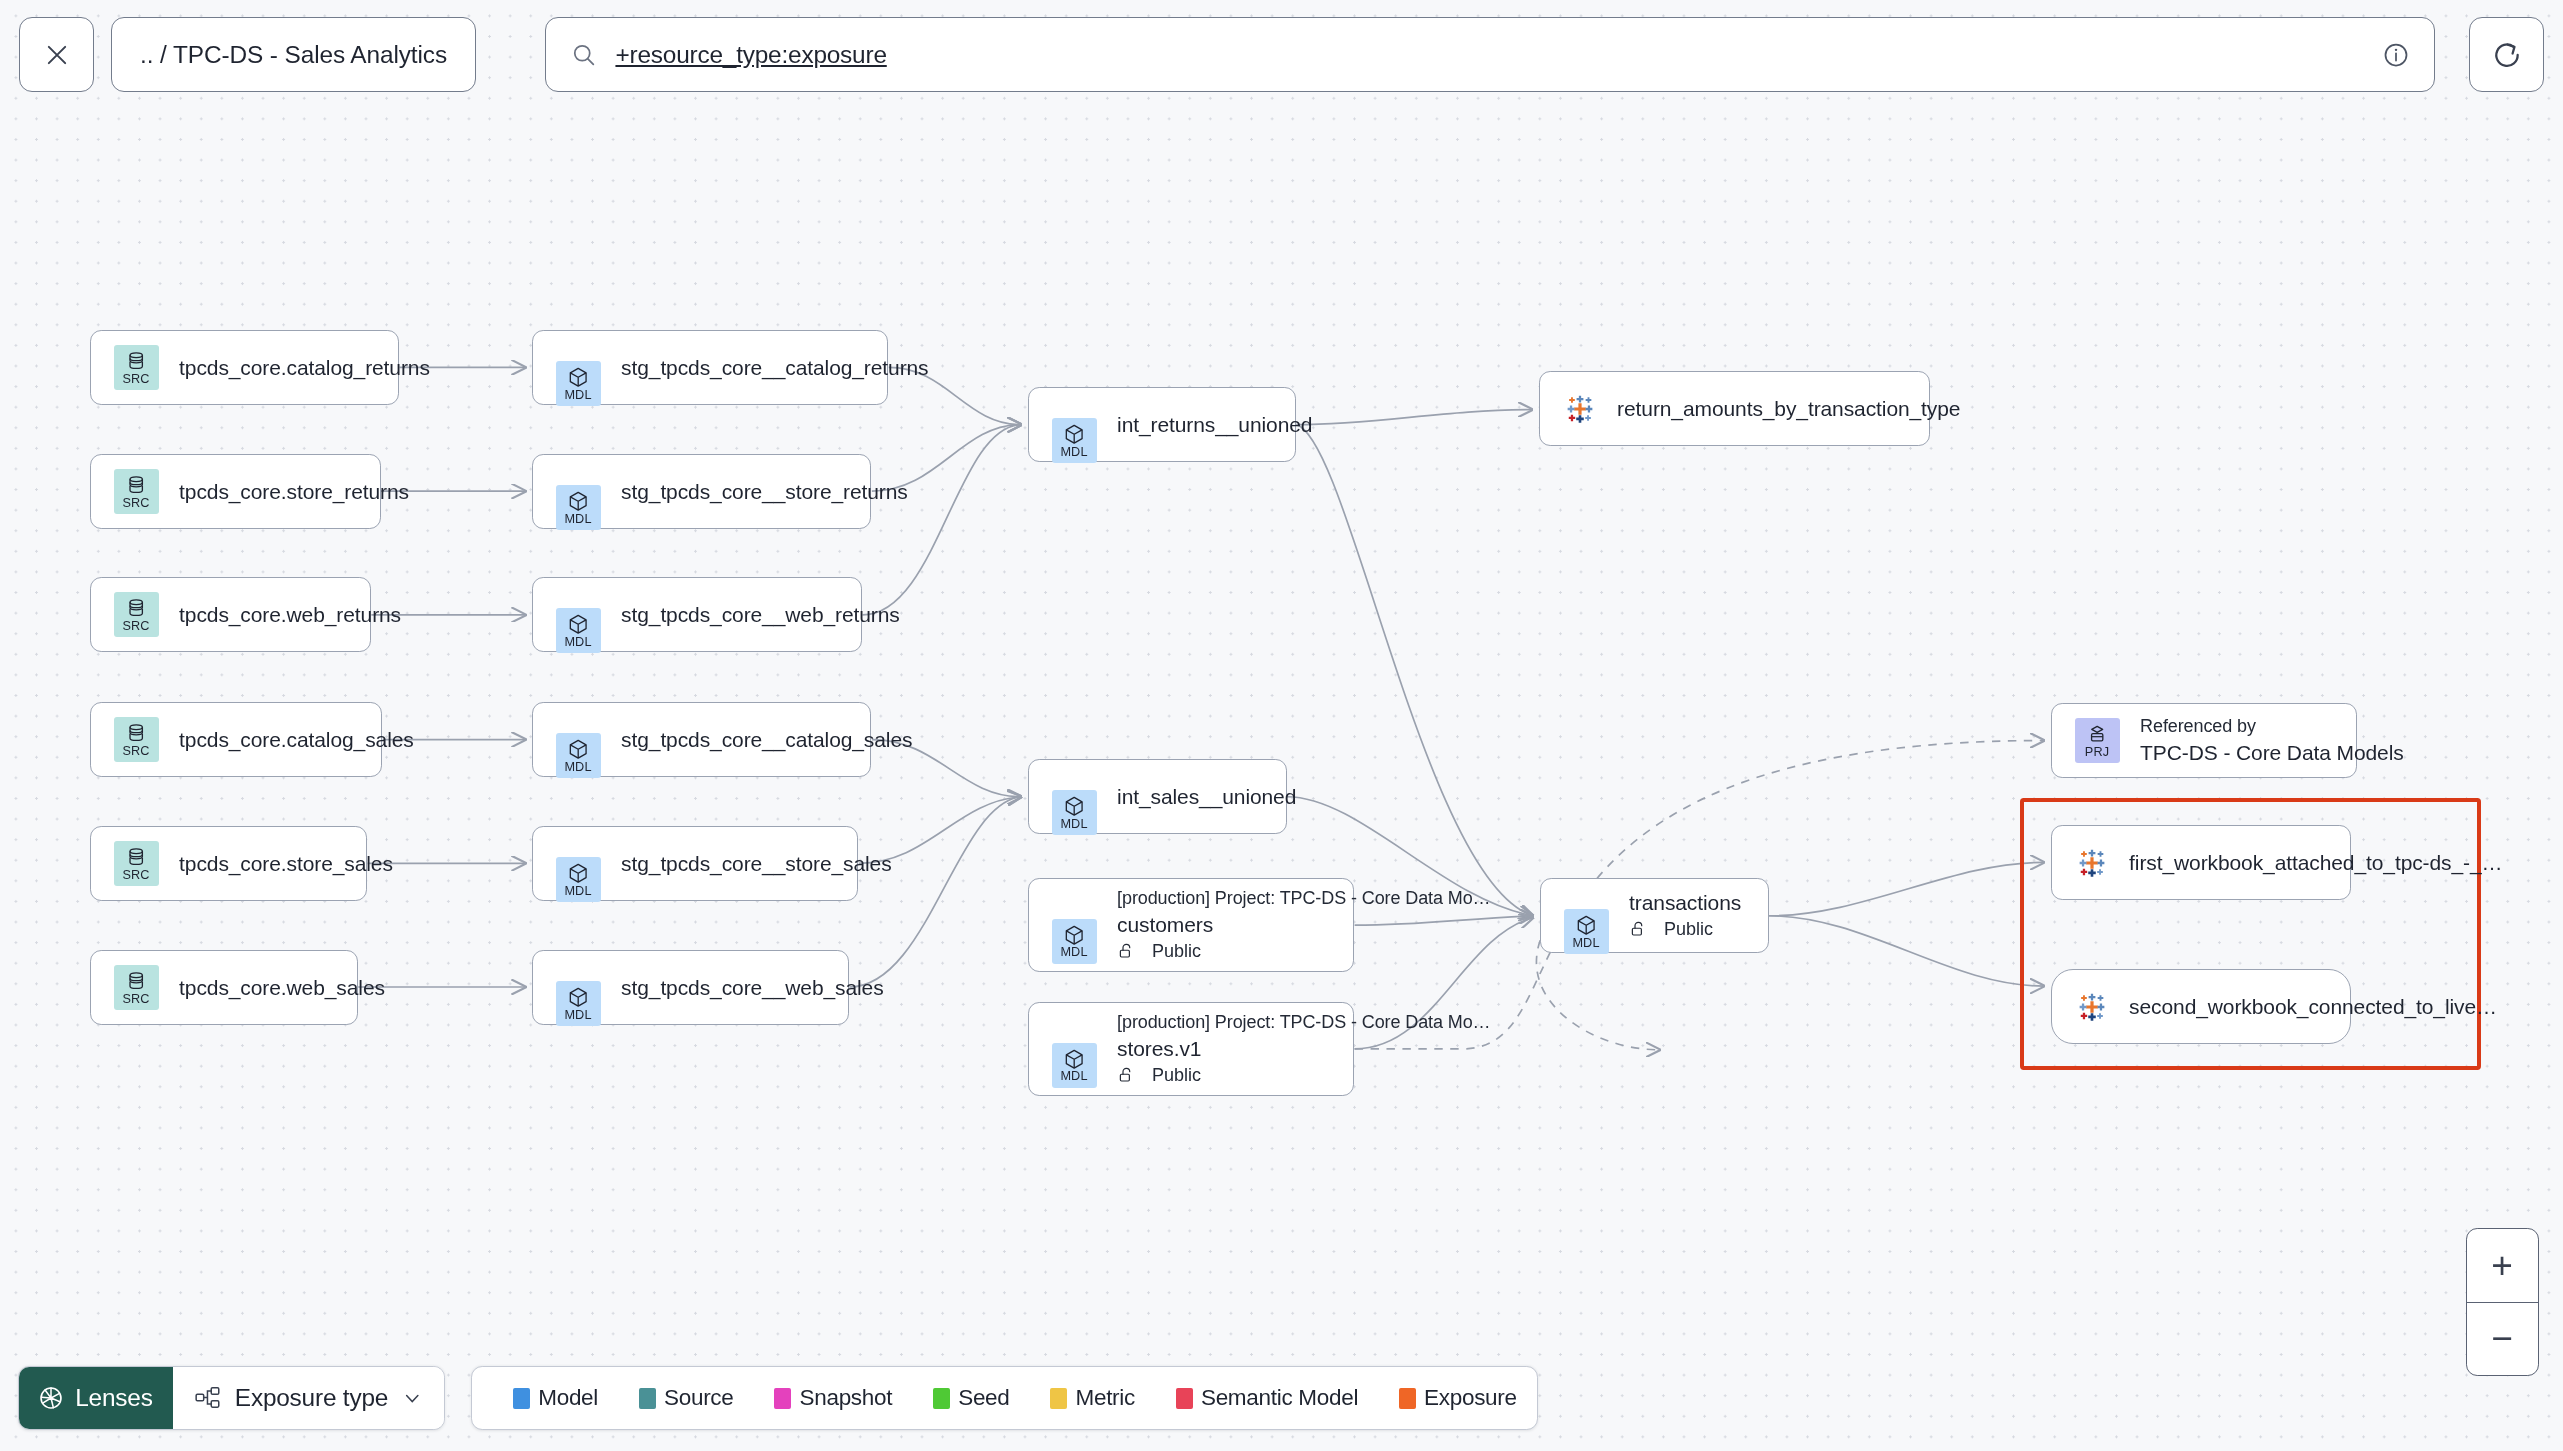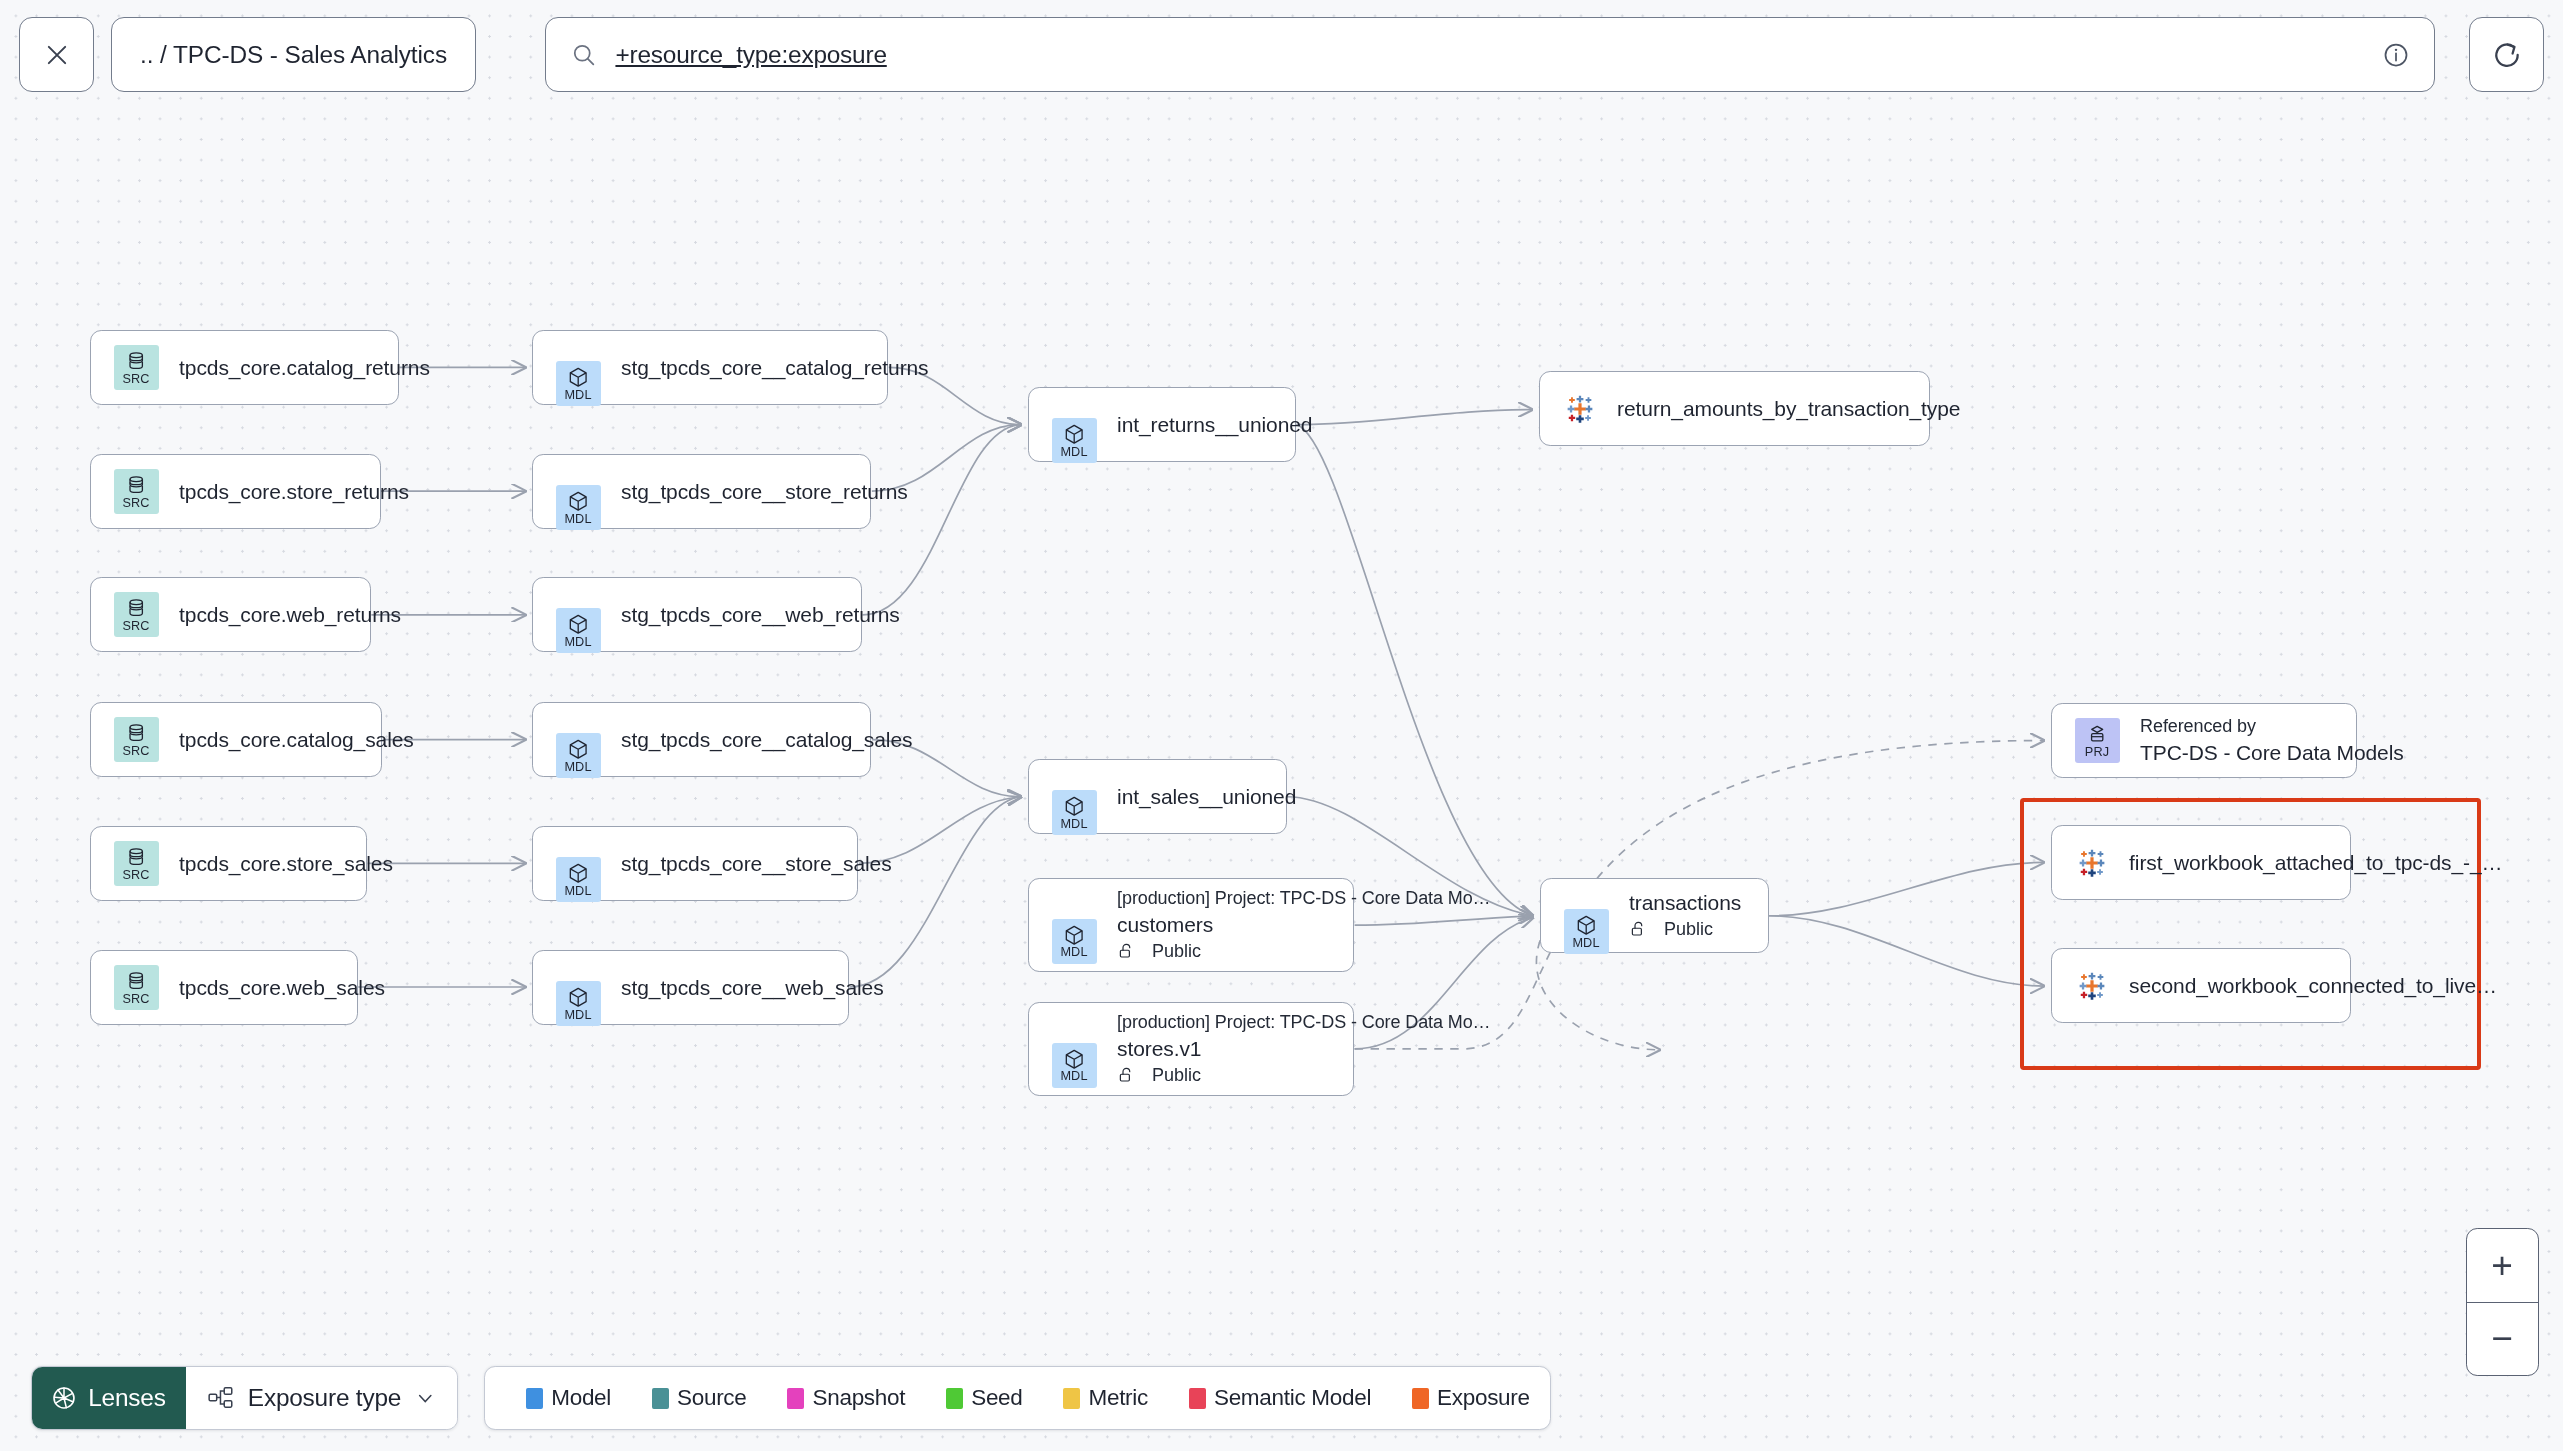--- a/index.html
+++ b/index.html
@@ -152,21 +152,21 @@
     height: 73px;
     display: flex; align-items: center; justify-content: center;
     font-size: 37px; color: #39404f;
     cursor: pointer;
   }
   .zoom-btn.minus { border-top: 1.5px solid #5a6273; }
 
   
   .bottombar {
     position: absolute;
-    left: 31px; bottom: 20.6px;
+    left: 18px; bottom: 20.6px;
     display: flex; align-items: center;
     gap: 26px;
     z-index: 30;
   }
   .lens-group {
     display: flex; align-items: stretch;
     height: 64px;
     border-radius: 11.2px;
     overflow: hidden;
     border: 1.3px solid #c4c9d4;
@@ -533,21 +533,21 @@
           <path d="M14 28.5 H22 M18 24.5 V32.5" stroke="#1f447e" stroke-width="2.8"></path>
           <path d="M6.1 27.5 H12.9 M9.5 24.1 V30.9" stroke="#c62027" stroke-width="2.4"></path>
           <path d="M24 8.5 H30 M27 5.5 V11.5" stroke="#5b87bb" stroke-width="2"></path>
           <path d="M6.5 8.5 H12.5 M9.5 5.5 V11.5" stroke="#e8762d" stroke-width="2"></path>
           <path d="M23.5 27.5 H29.5 M26.5 24.5 V30.5" stroke="#7199c9" stroke-width="2"></path>
         </svg>
         <div class="node-text">
           <div class="node-label">first_workbook_attached_to_tpc-ds_-_…</div>
         </div>
       </div>
-      <div class="node" style="left: 2051px; top: 948px; width: 300px; height: 75px;">
+      <div class="node" style="left: 2051px; top: 969px; width: 300px; height: 75px; border-radius: 22px;">
         <svg width="34" height="34" viewBox="0 0 36 36" class="tableau-logo">
           <path d="M11.8 18 H24.2 M18 11.8 V24.2" stroke="#e8762d" stroke-width="3.4"></path>
           <path d="M4.9 18 H12.1 M8.5 14.4 V21.6" stroke="#7199c9" stroke-width="2.4"></path>
           <path d="M23.9 18 H31.1 M27.5 14.4 V21.6" stroke="#5b87bb" stroke-width="2.4"></path>
           <path d="M14.4 7.5 H21.6 M18 3.9 V11.1" stroke="#5b87bb" stroke-width="2.4"></path>
           <path d="M14 28.5 H22 M18 24.5 V32.5" stroke="#1f447e" stroke-width="2.8"></path>
           <path d="M6.1 27.5 H12.9 M9.5 24.1 V30.9" stroke="#c62027" stroke-width="2.4"></path>
           <path d="M24 8.5 H30 M27 5.5 V11.5" stroke="#5b87bb" stroke-width="2"></path>
           <path d="M6.5 8.5 H12.5 M9.5 5.5 V11.5" stroke="#e8762d" stroke-width="2"></path>
           <path d="M23.5 27.5 H29.5 M26.5 24.5 V30.5" stroke="#7199c9" stroke-width="2"></path>

